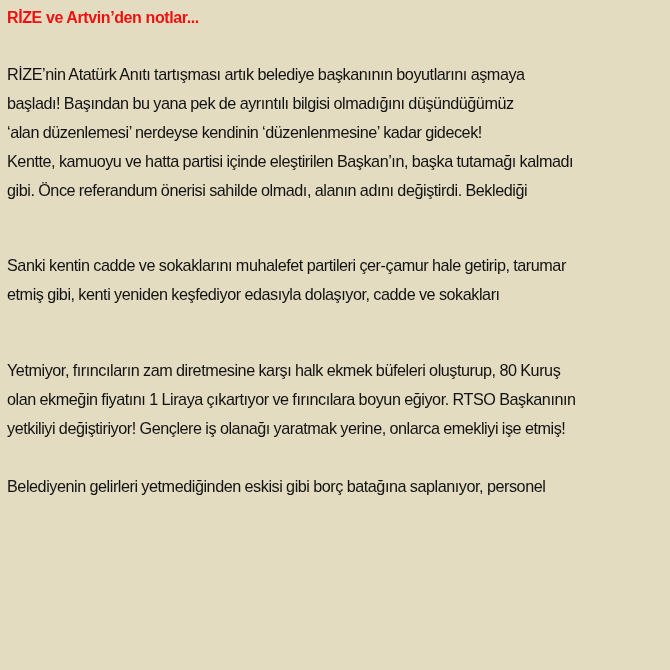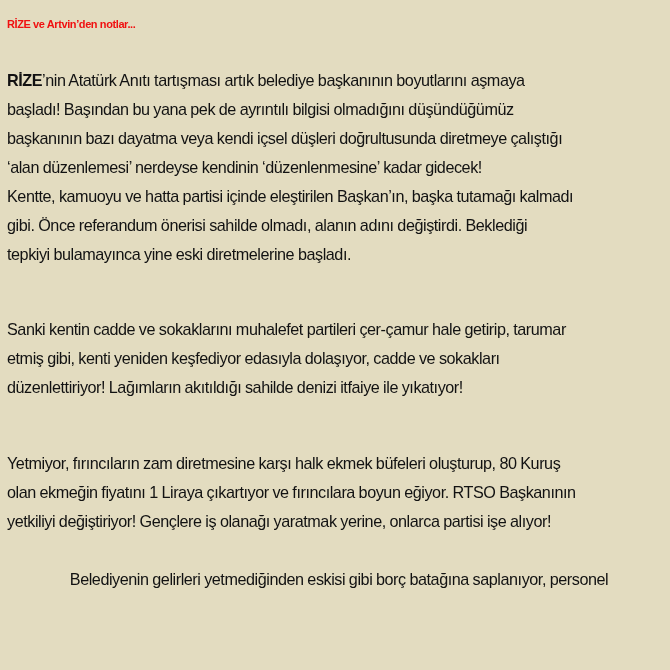--- a/index.html
+++ b/index.html
@@ -16,73 +16,70 @@
       color: #121212;
     }
     .article {
       position: absolute;
       left: 7px;
       top: 0;
       width: 664px;
     }
     .title {
       margin: 0;
-      padding-top: 12px;
+      padding-top: 6px;
       height: 24px;
-      font-size: 11px;
+      font-size: 16px;
       font-weight: bold;
       color: #f01010;
       letter-spacing: -0.4px;
       line-height: 24px;
     }
     .para {
       margin: 0;
       font-size: 16.2px;
       line-height: 29px;
       letter-spacing: -0.45px;
       word-spacing: -0.3px;
       white-space: nowrap;
     }
     .para .line {
       display: block;
       height: 29px;
     }
     .lead {
-      font-weight: bold;
+      font-weight: normal;
       text-align: right;
     }
     #p1 { margin-top: 30px; }
     #p2 { margin-top: 46px; }
     #p3 { margin-top: 47px; }
-    #p4 { margin-top: 29px; text-align: center; }
+    #p4 { margin-top: 29px; }
   </style>
 </head>
 <body>
 
 <div class="article">
   <h1 class="title">RİZE ve Artvin’den notlar...</h1>
 
   <p class="para" id="p1">
     <span class="line"><span class="lead">RİZE</span><span>’nin Atatürk Anıtı tartışması artık belediye başkanının boyutlarını aşmaya</span></span>
     <span class="line">başladı! Başından bu yana pek de ayrıntılı bilgisi olmadığını düşündüğümüz</span>
-    <span class="line">başkanının bazı dayatma veya kendi içsel düşleri doğrultusunda diretmeye çalıştığı</span>
     <span class="line">‘alan düzenlemesi’ nerdeyse kendinin ‘düzenlenmesine’ kadar gidecek!</span>
     <span class="line">Kentte, kamuoyu ve hatta partisi içinde eleştirilen Başkan’ın, başka tutamağı kalmadı</span>
     <span class="line">gibi. Önce referandum önerisi sahilde olmadı, alanın adını değiştirdi. Beklediği</span>
-    <span class="line">tepkiyi bulamayınca yine eski diretmelerine başladı.</span>
   </p>
 
   <p class="para" id="p2">
     <span class="line">Sanki kentin cadde ve sokaklarını muhalefet partileri çer-çamur hale getirip, tarumar</span>
     <span class="line">etmiş gibi, kenti yeniden keşfediyor edasıyla dolaşıyor, cadde ve sokakları</span>
-    <span class="line">düzenlettiriyor! Lağımların akıtıldığı sahilde denizi itfaiye ile yıkatıyor!</span>
   </p>
 
   <p class="para" id="p3">
     <span class="line">Yetmiyor, fırıncıların zam diretmesine karşı halk ekmek büfeleri oluşturup, 80 Kuruş</span>
     <span class="line">olan ekmeğin fiyatını 1 Liraya çıkartıyor ve fırıncılara boyun eğiyor. RTSO Başkanının</span>
-    <span class="line">yetkiliyi değiştiriyor! Gençlere iş olanağı yaratmak yerine, onlarca partisi işe alıyor!</span>
+    <span class="line">yetkiliyi değiştiriyor! Gençlere iş olanağı yaratmak yerine, onlarca emekliyi işe etmiş!</span>
   </p>
 
   <p class="para" id="p4">
     <span class="line">Belediyenin gelirleri yetmediğinden eskisi gibi borç batağına saplanıyor, personel</span>
   </p>
 </div>
 
 </body></html>

